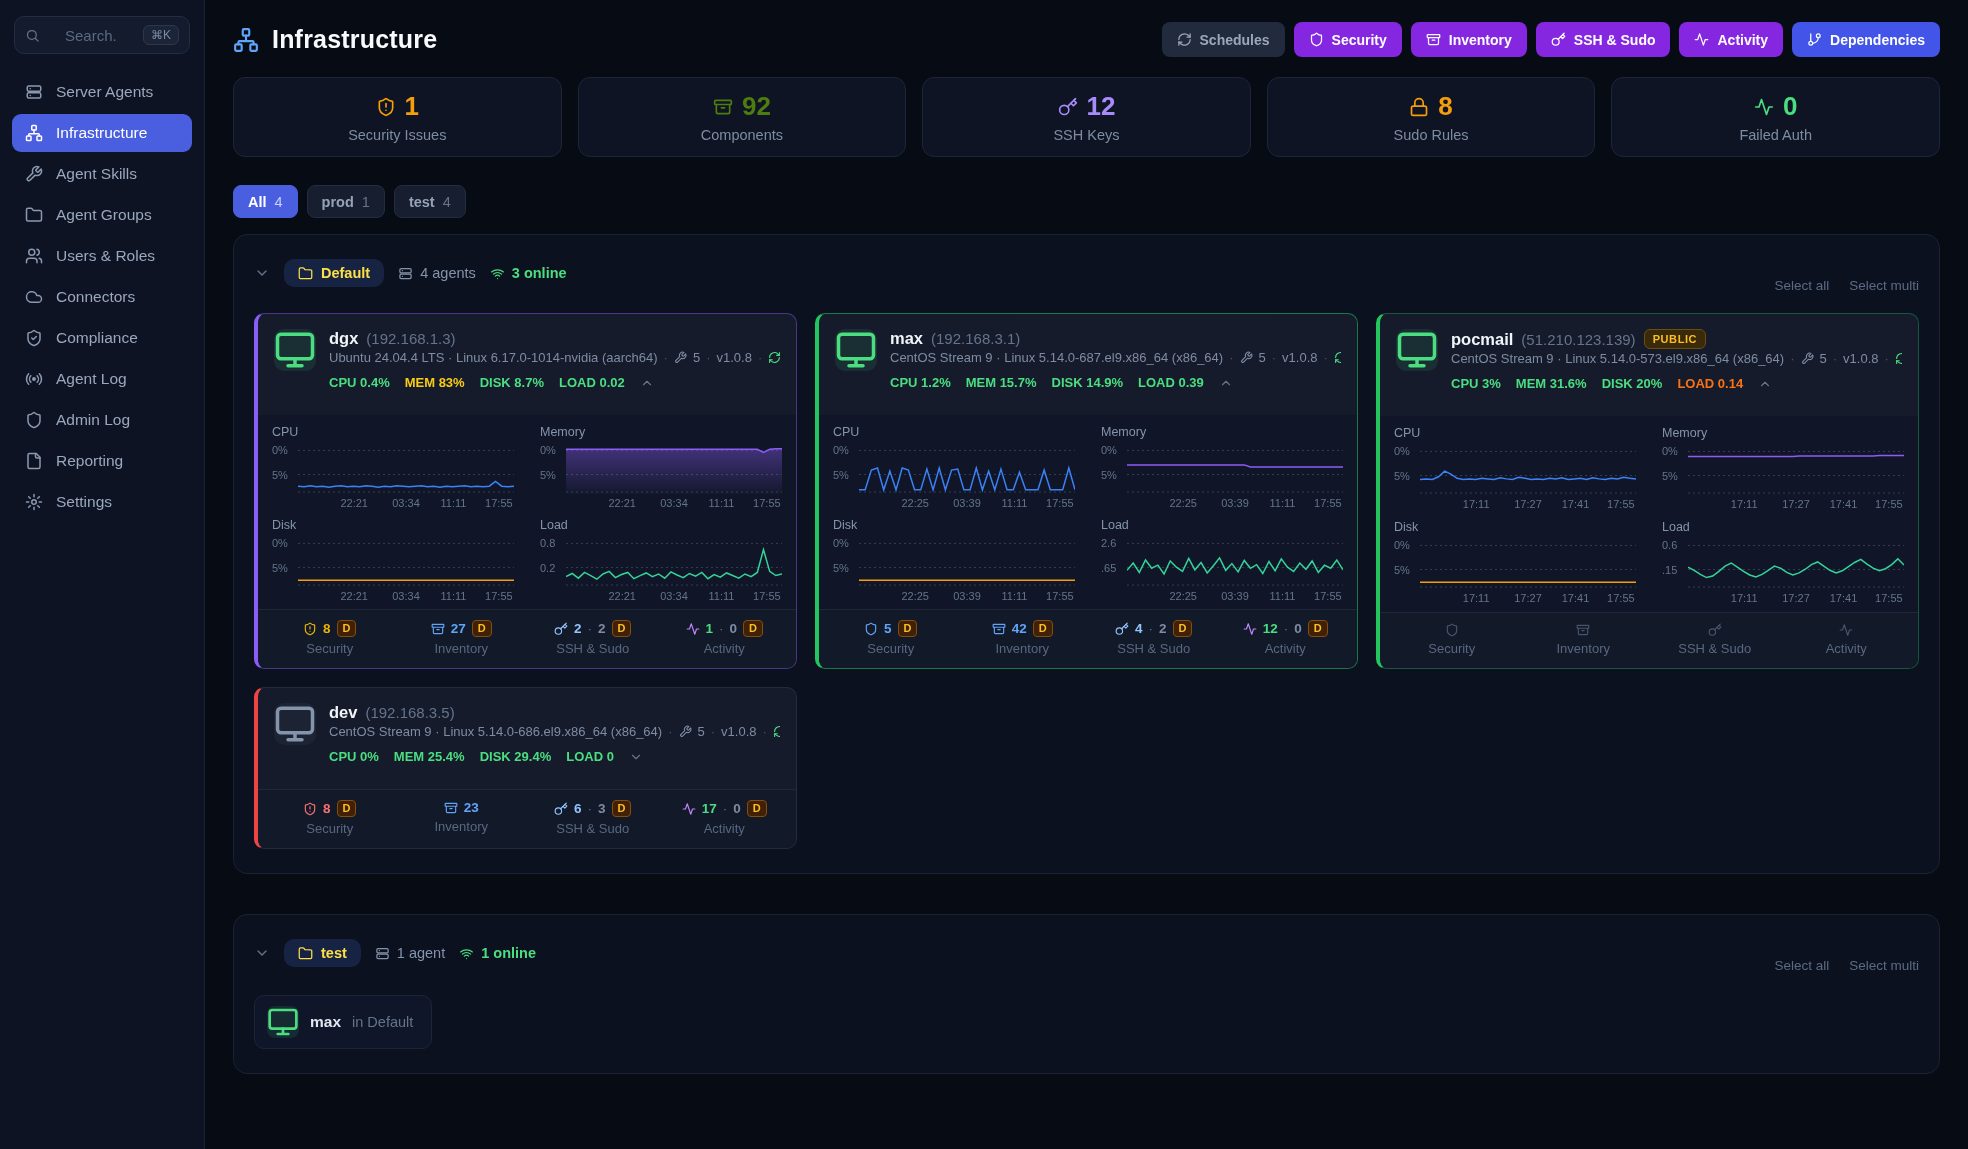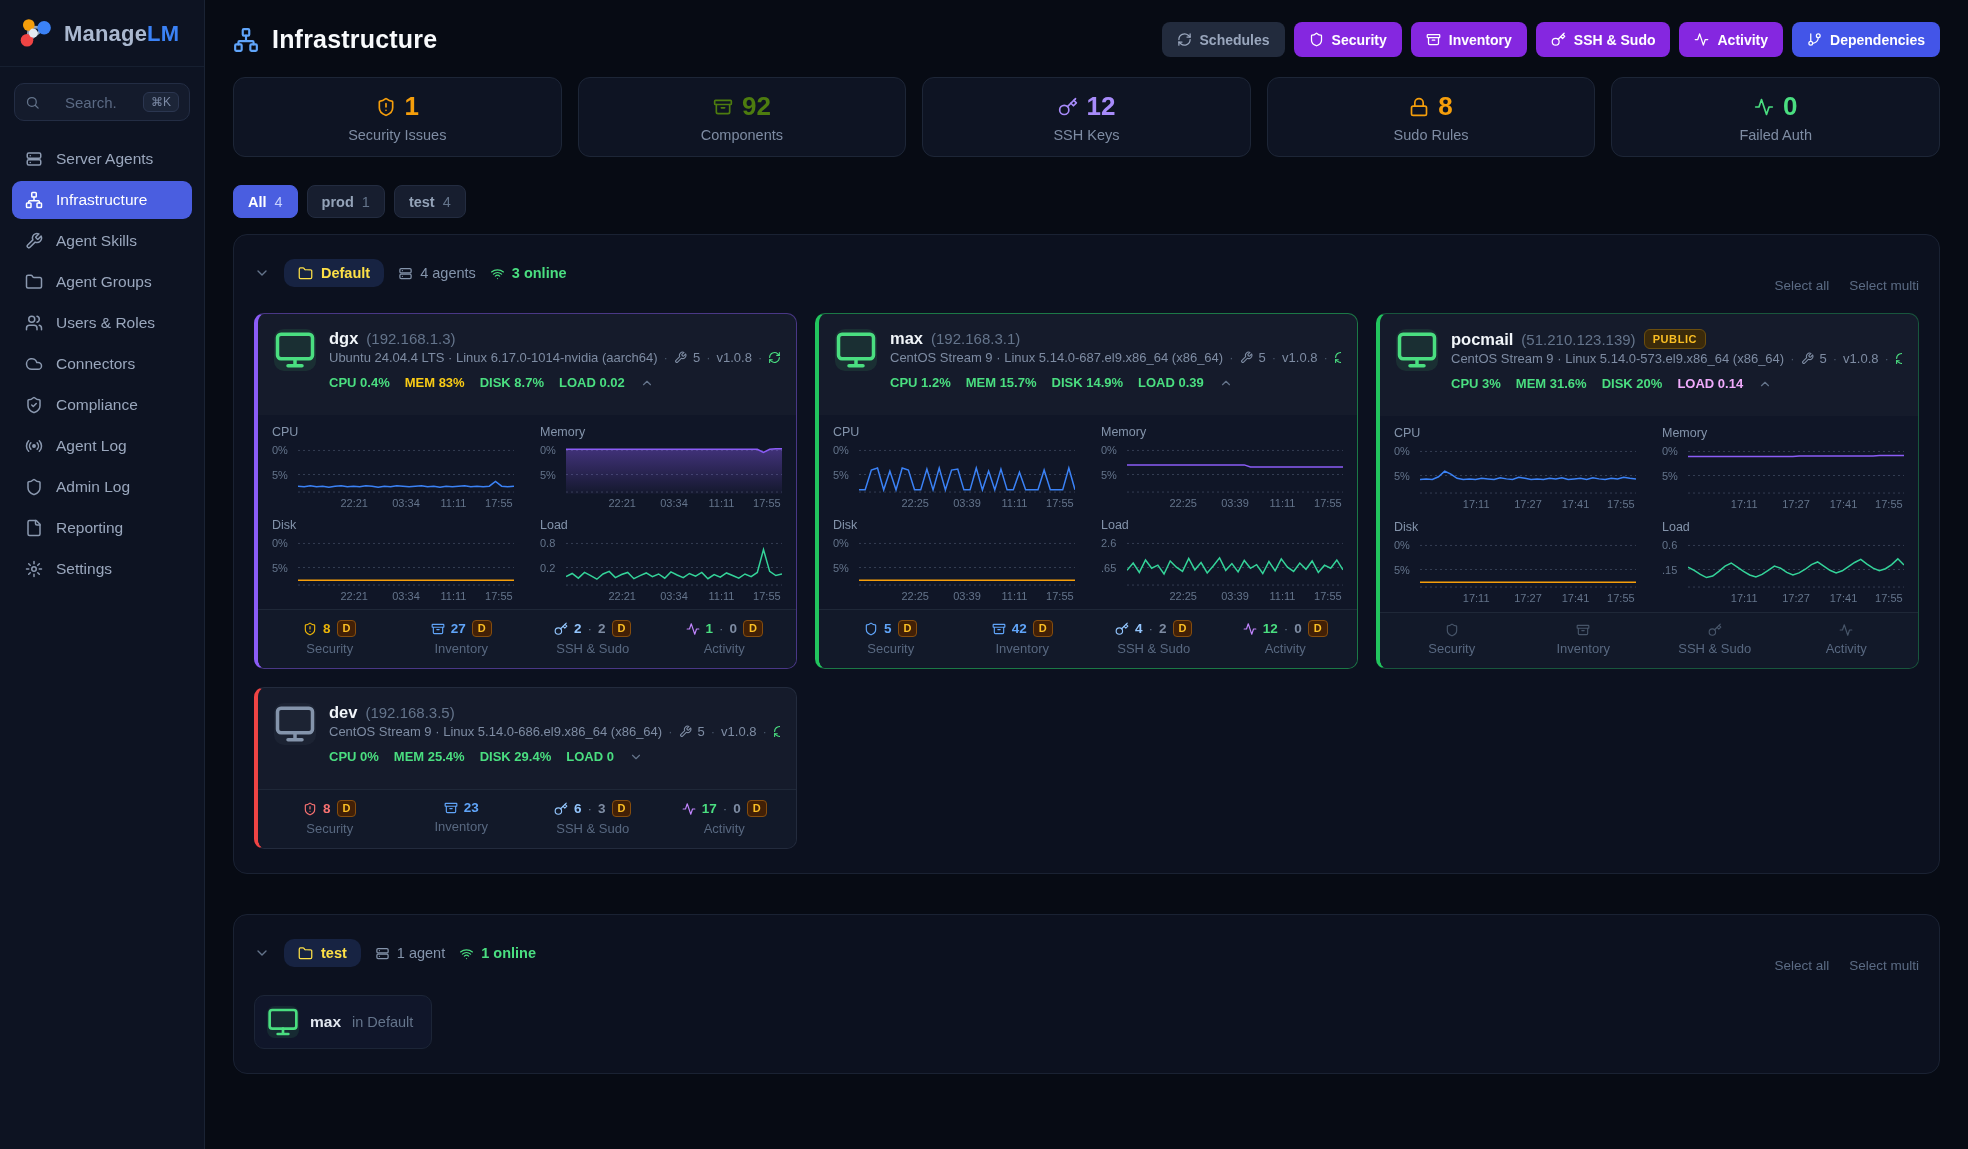--- a/index.html
+++ b/index.html
@@ -132,30 +132,20 @@
   .mini-card { display:flex; align-items:center; gap:11px; background:#10162a; border:1px solid #1c2537;
     border-radius:10px; padding:10px 18px 10px 12px; cursor:pointer; }
   .mini-card .avatar { width:32px; height:32px; border-radius:8px; font-size:16px; }
   .mini-name { font-size:15.5px; font-weight:bold; color:#e2e8f0; }
   .mini-note { font-size:14.5px; color:#64748b; }
 </style>
 </head>
 <body>
 
 <aside class="sidebar">
-  <div class="logo-row">
-    <svg class="logo-mark" viewBox="0 0 40 40">
-      <path d="M13 12 L27 13 M12 15 L11 24 M15 25 L26 16" stroke="#94a3b8" stroke-width="3" stroke-linecap="round"></path>
-      <circle cx="12" cy="10" r="6.5" fill="#f59e0b"></circle>
-      <circle cx="10" cy="27" r="7" fill="#ef4444"></circle>
-      <circle cx="29" cy="13" r="7.5" fill="#3b82f6"></circle>
-      <circle cx="17" cy="19" r="5" fill="#e2e8f0"></circle>
-    </svg>
-    <div class="brand"><span class="a">Manage</span><span class="b">LM</span></div>
-  </div>
   <div class="search-box">
     <span class="icon">
         <svg viewBox="0 0 24 24" fill="none" stroke="currentColor" stroke-width="2" stroke-linecap="round" stroke-linejoin="round">
           <circle cx="11" cy="11" r="7"></circle>
           <path d="m21 21-4.3-4.3"></path>
         </svg>
       </span>
     <input placeholder="Search..." style="">
     <span class="kbd">⌘K</span>
   </div>
@@ -953,21 +943,21 @@
                       <path d="M21 3v5h-5"></path>
                       <path d="M21 12a9 9 0 0 1-15 6.7L3 16"></path>
                       <path d="M3 21v-5h5"></path>
                     </svg>
                   </span>
                 </div>
         <div class="chip-row">
                   <span class="chip" style="color:#4ade80">CPU 3%</span>
                   <span class="chip" style="color:#4ade80">MEM 31.6%</span>
                   <span class="chip" style="color:#4ade80">DISK 20%</span>
-                  <span class="chip" style="color:#f0abfc">LOAD 0.14</span>
+                  <span class="chip" style="color:#f97316">LOAD 0.14</span>
                   <span class="chip-chev icon">
                     <svg viewBox="0 0 24 24" fill="none" stroke="currentColor" stroke-width="2" stroke-linecap="round" stroke-linejoin="round">
                       <path d="m18 15-6-6-6 6"></path>
                     </svg>
                   </span>
                 </div>
         <div class="action-row">
                   <span class="act">
                     <svg viewBox="0 0 24 24" fill="none" stroke="currentColor" stroke-width="2" stroke-linecap="round" stroke-linejoin="round">
                       <path d="M4.9 19.1C1 15.2 1 8.8 4.9 4.9M7.8 16.2c-2.3-2.3-2.3-6.1 0-8.5M16.2 7.8c2.3 2.3 2.3 6.1 0 8.5M19.1 4.9C23 8.8 23 15.2 19.1 19.1"></path>

